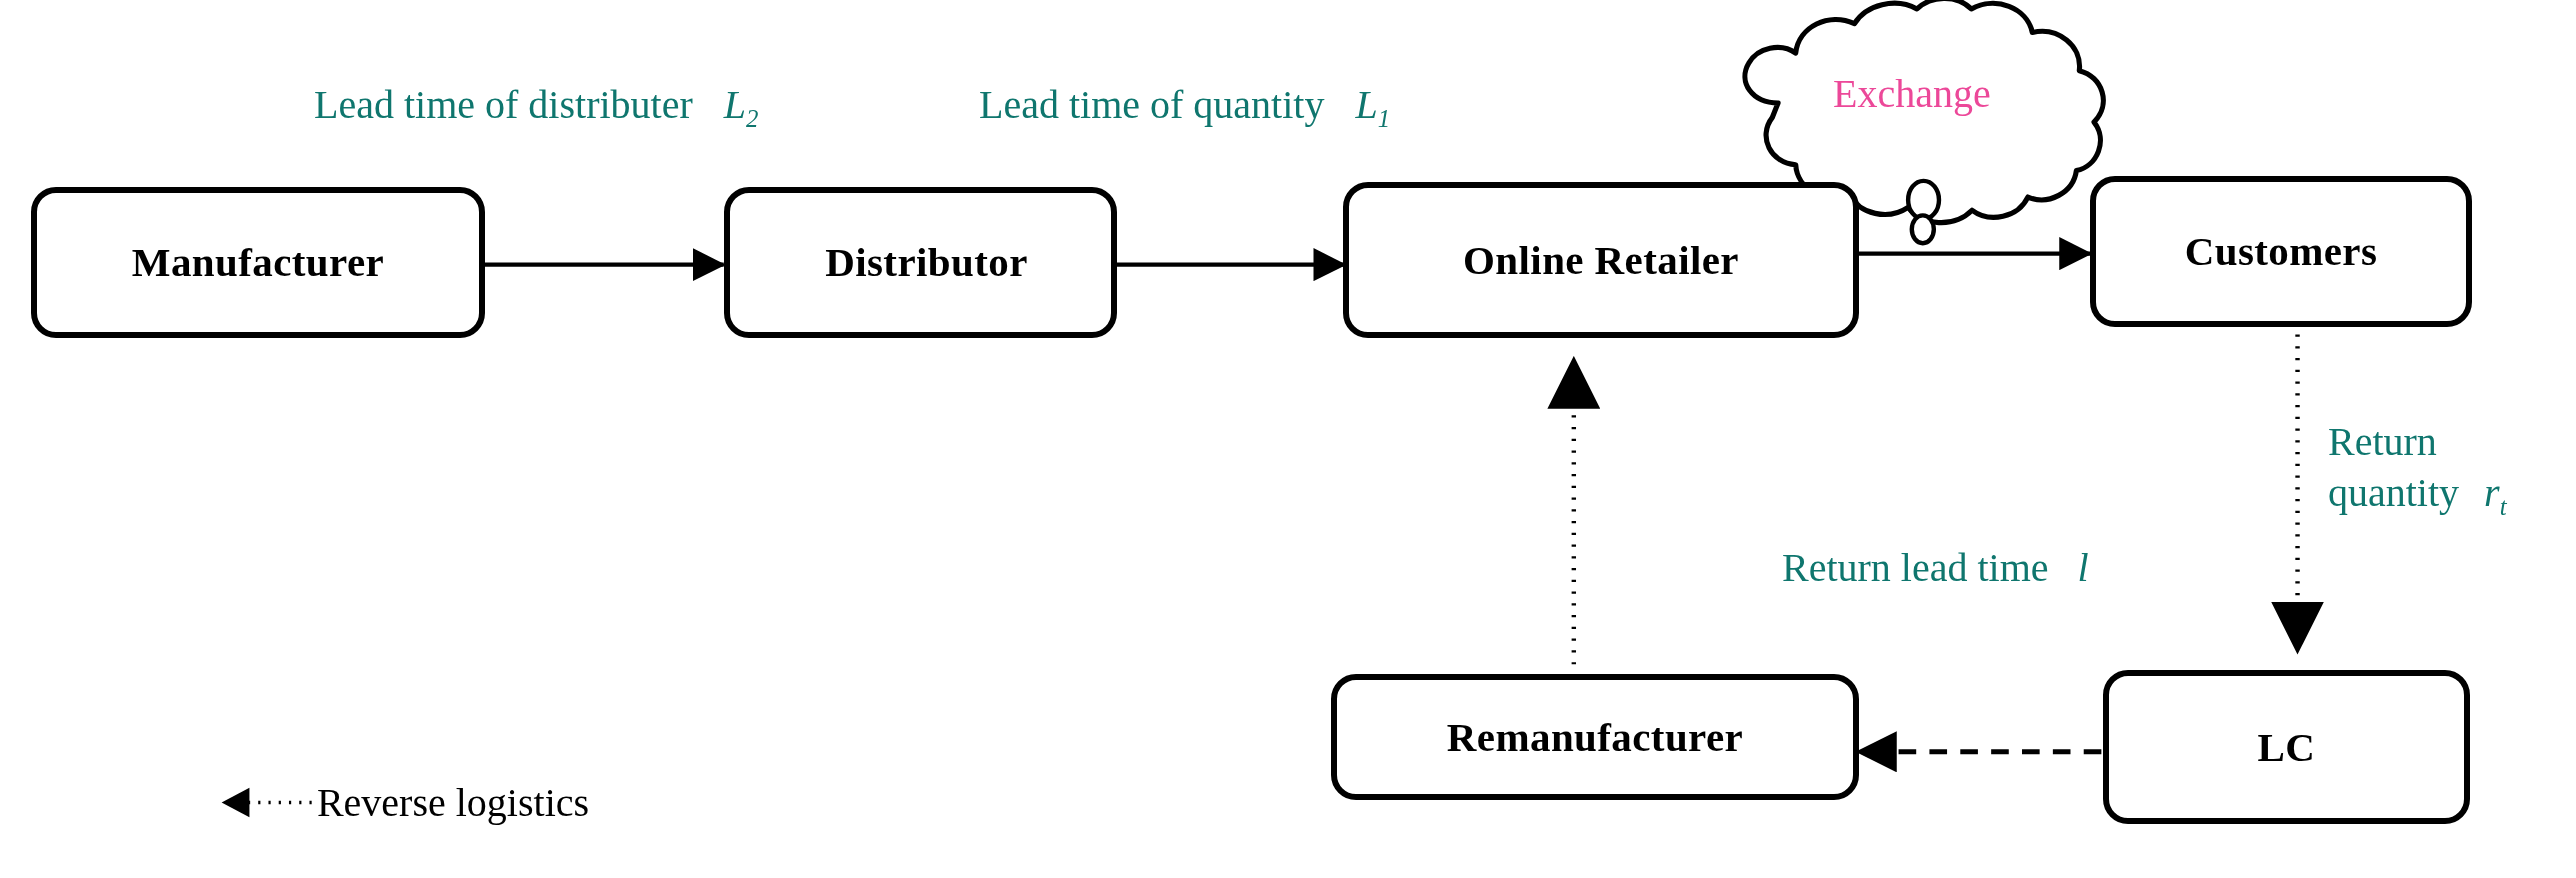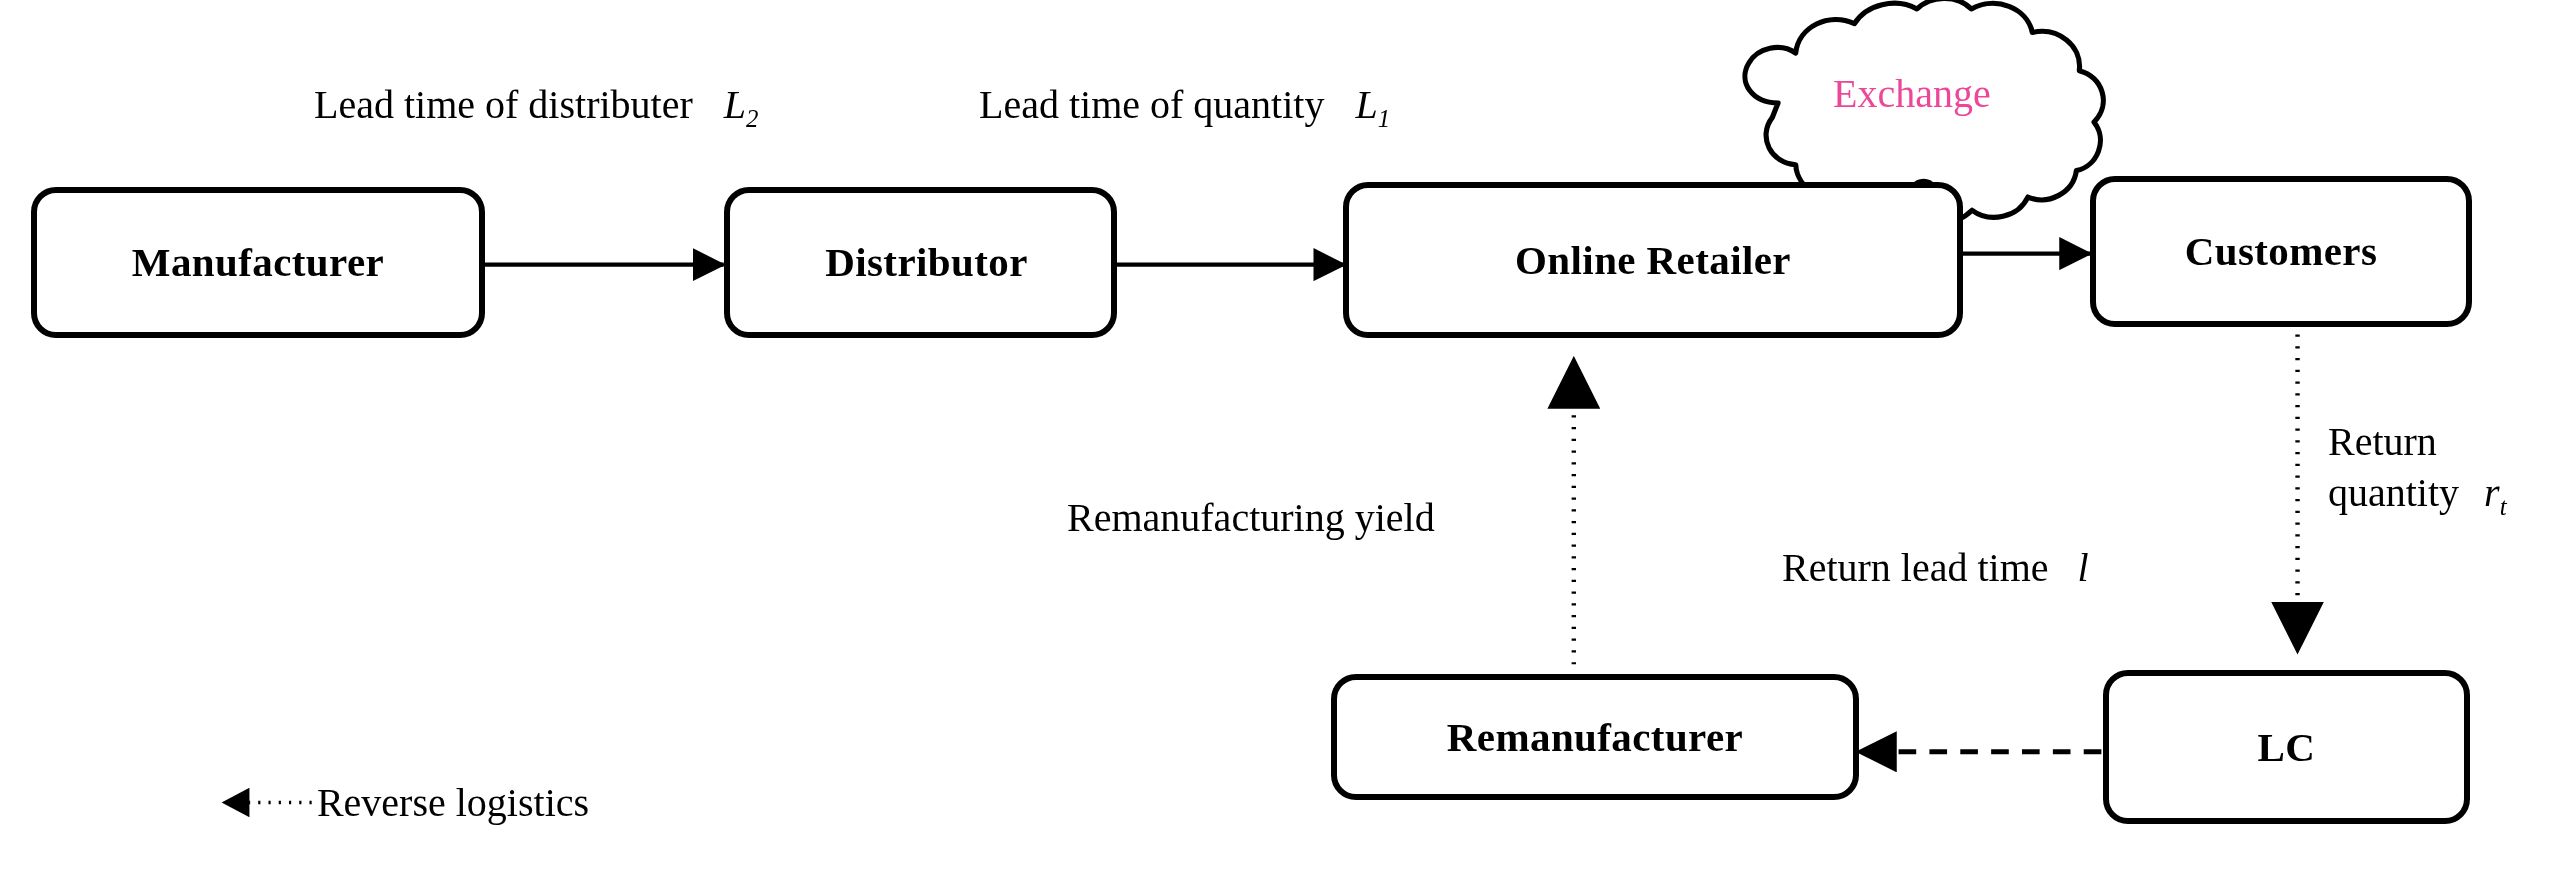--- a/index.html
+++ b/index.html
@@ -44,21 +44,21 @@
     white-space: nowrap;
     color: #000000;
     text-align: right;
   }
   
   .anno {
     position: absolute;
     font-size: 40px;
     line-height: 1.28;
     white-space: nowrap;
-    color: #000000;
+    color: #0f766e;
   }
   .anno .sym {
     font-style: italic;
     font-family: "Liberation Serif", "DejaVu Serif", serif;
   }
   .anno .sub {
     font-style: italic;
     font-size: 0.62em;
     vertical-align: sub;
     line-height: 0;
@@ -160,42 +160,41 @@
   <div class="cloud-text" style="left:1833px; top:70px;">Exchange</div>
 
   <div class="anno" style="left:314px; top:79px;">
     <span>Lead time of distributer</span><span style="display:inline-block;width:31px;"></span><span class="sym">L</span><span class="sub">2</span>
   </div>
 
   <div class="anno" style="left:979px; top:79px;">
     <span>Lead time of quantity</span><span style="display:inline-block;width:31px;"></span><span class="sym">L</span><span class="sub">1</span>
   </div>
 
-  <div class="anno" style="left:1067px; top:492px;">Remanufacturing yield</div>
 
   <div class="anno" style="left:1782px; top:542px;">
     <span>Return lead time</span><span style="display:inline-block;width:29px;"></span><span class="sym">l</span>
   </div>
 
   <div class="anno two-line" style="left:2328px; top:416px; width:242px;">
     <div>Return</div>
     <div style="white-space:nowrap;">
       <span>quantity</span><span style="display:inline-block;width:25px;"></span><span class="sym">r</span><span class="sub">t</span>
     </div>
   </div>
 
   <div class="node" style="left:31px; top:187px; width:454px; height:151px;">
     <span class="node-label">Manufacturer</span>
   </div>
 
   <div class="node" style="left:724px; top:187px; width:393px; height:151px;padding-left:12px;">
     <span class="node-label">Distributor</span>
   </div>
 
-  <div class="node" style="left:1343px; top:182px; width:620px; height:156px;">
+  <div class="node" style="left:1343px; top:182px; width:516px; height:156px;">
     <span class="node-label">Online Retailer</span>
   </div>
 
   <div class="node" style="left:2090px; top:176px; width:382px; height:151px;">
     <span class="node-label">Customers</span>
   </div>
 
   <div class="node" style="left:1331px; top:674px; width:528px; height:126px;">
     <span class="node-label">Remanufacturer</span>
   </div>

